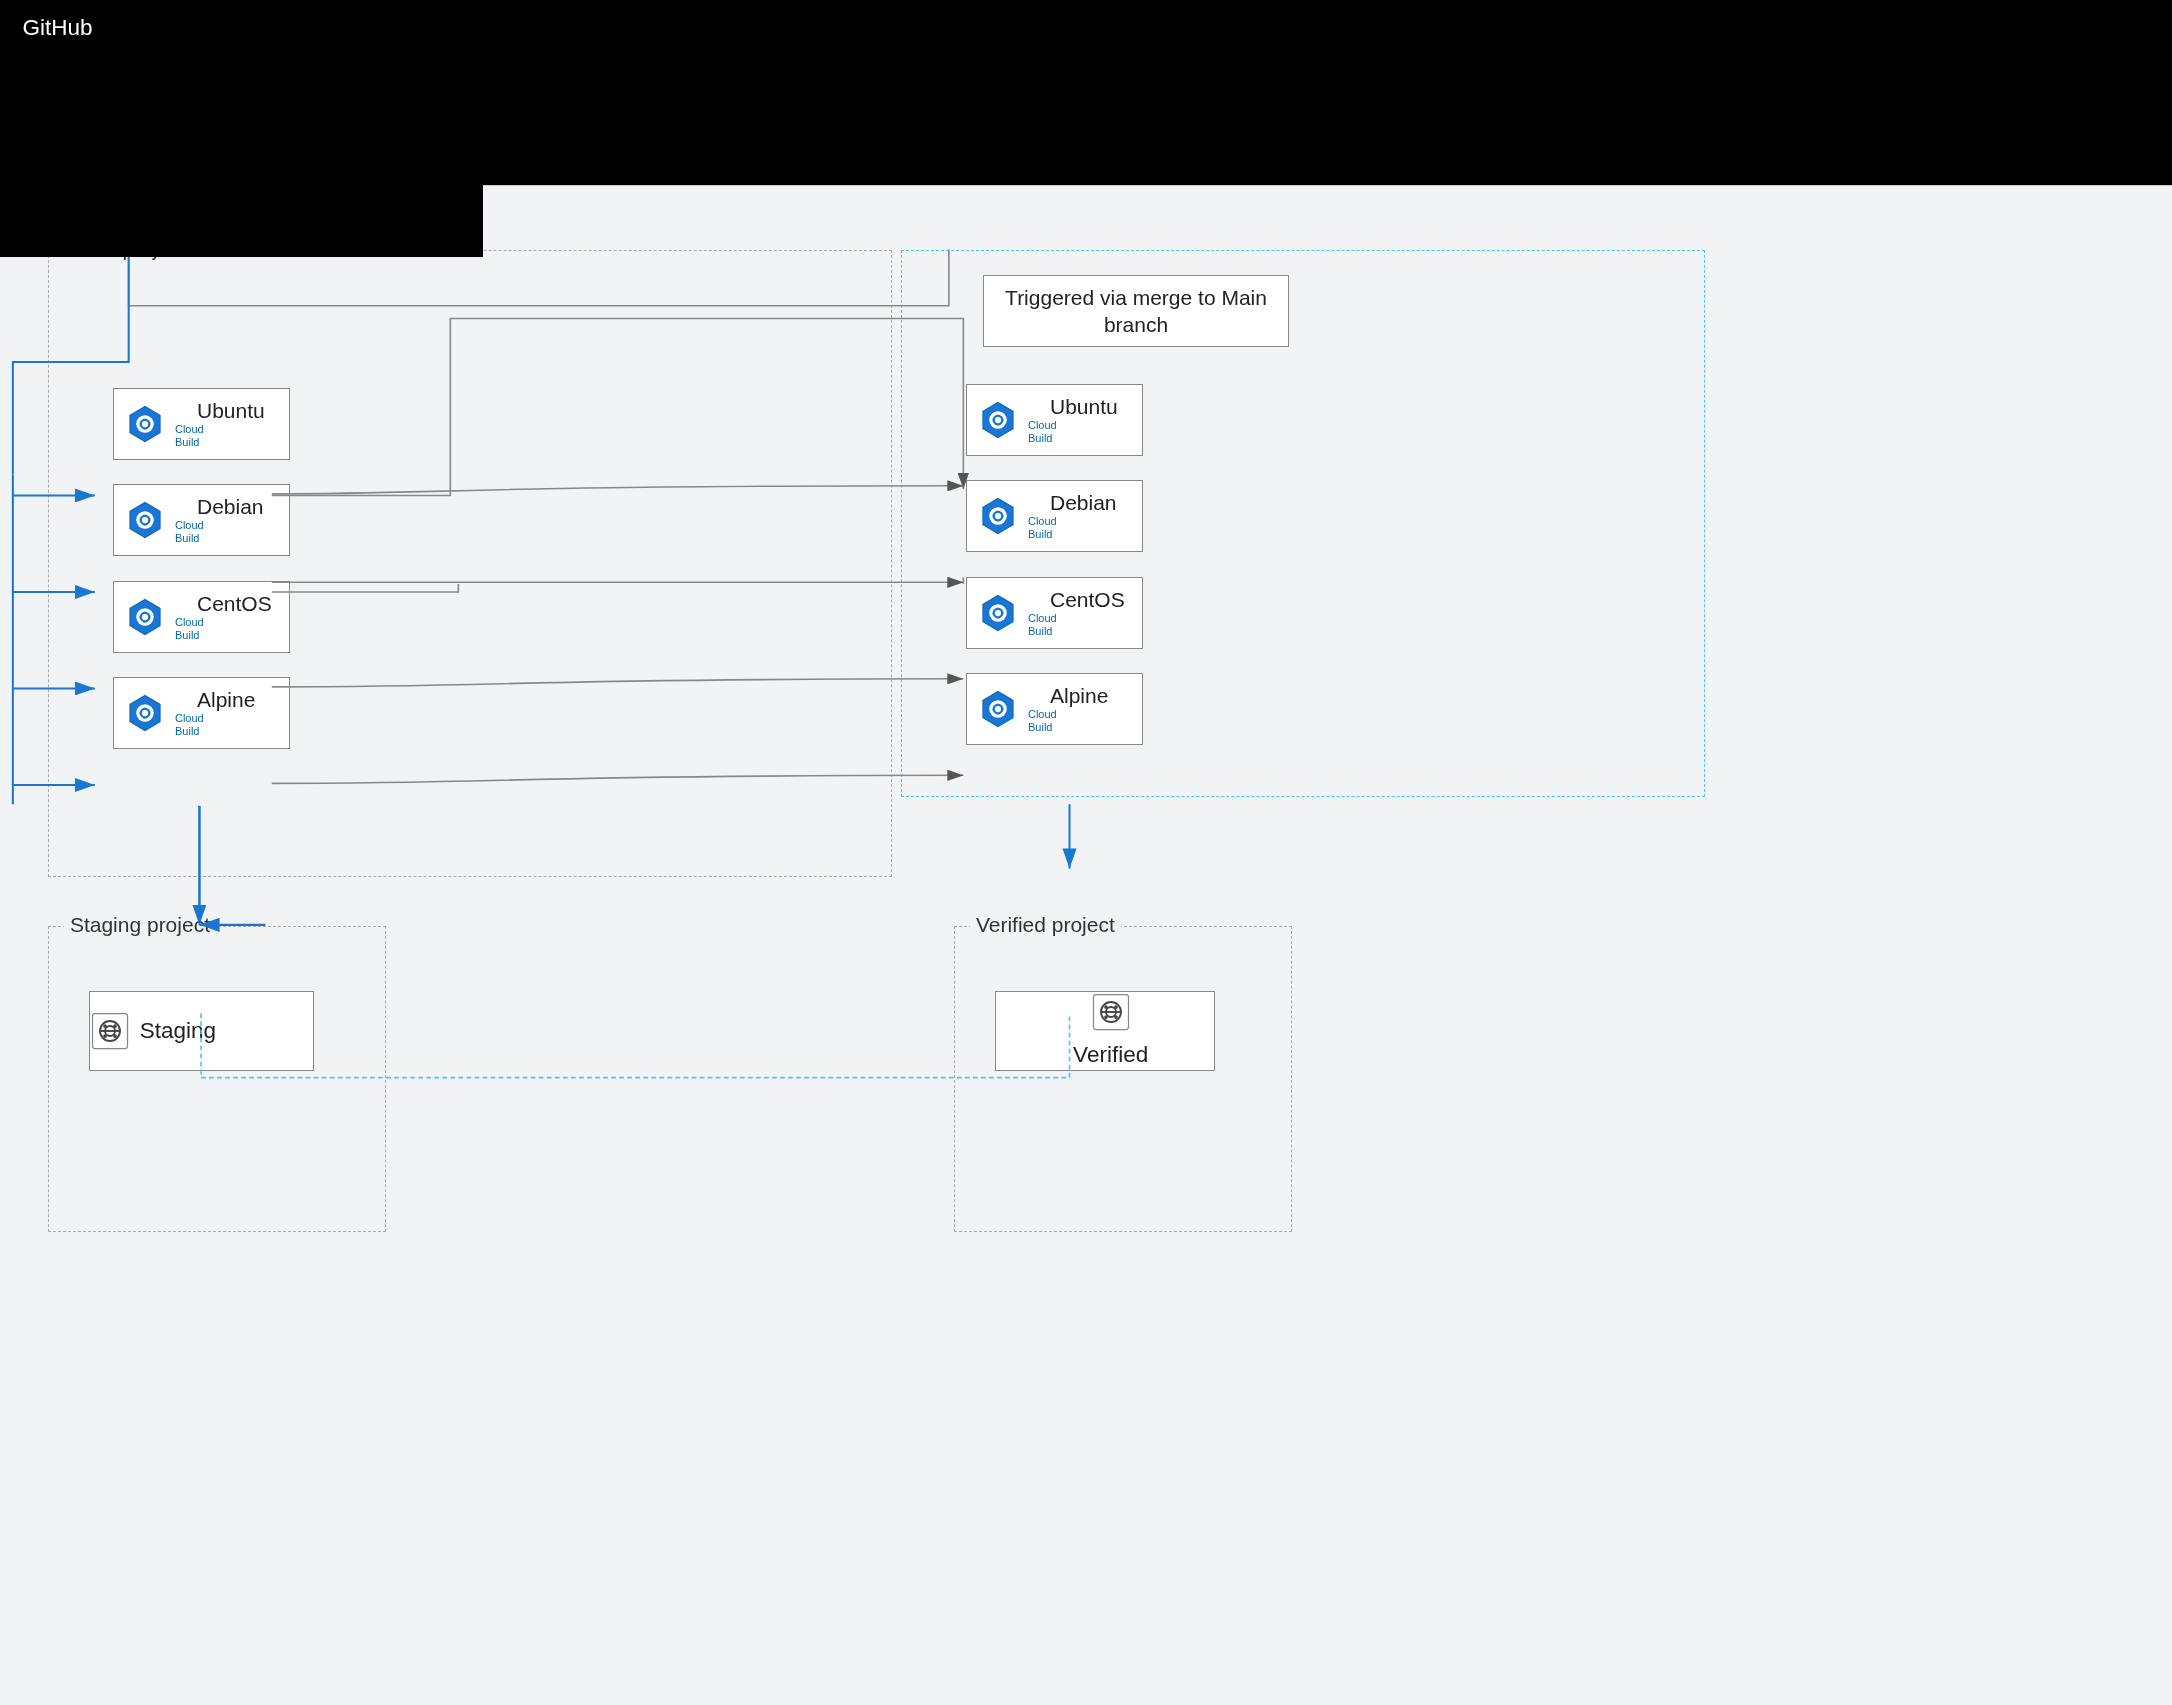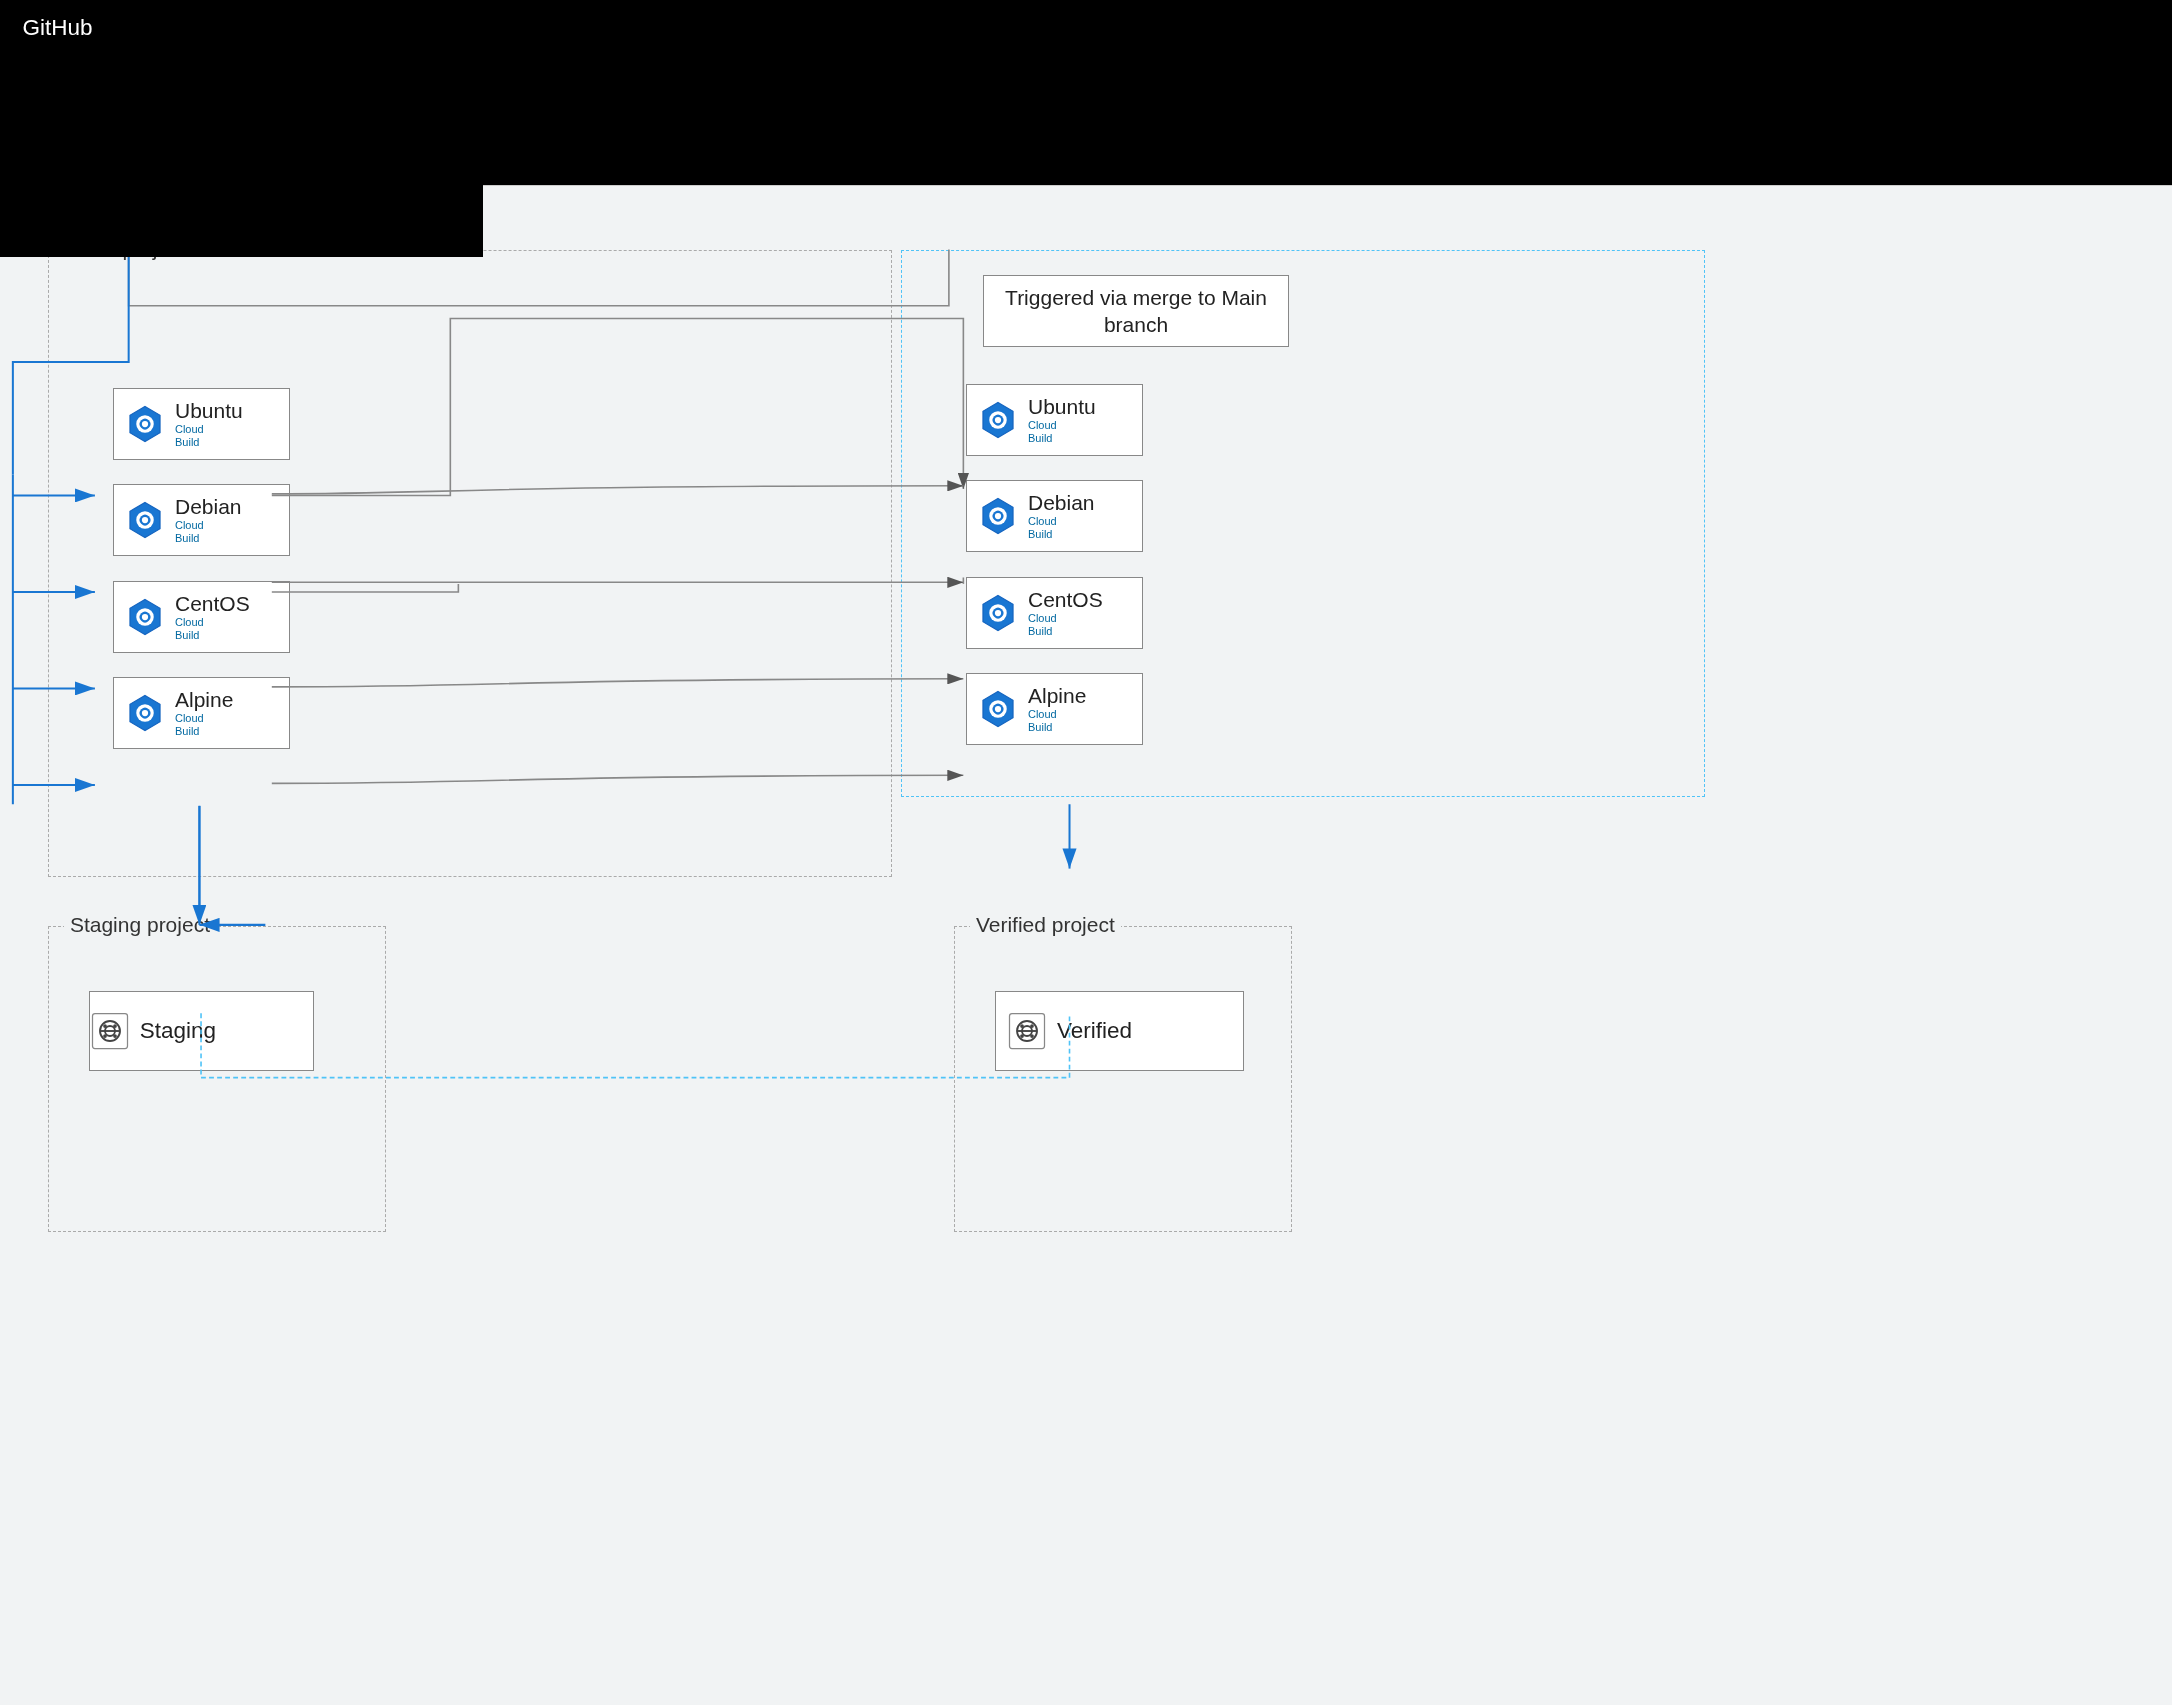--- a/index.html
+++ b/index.html
@@ -121,20 +121,21 @@
       border: 1.6px solid #888;
       background: #fff;
       display: flex;
       align-items: center;
       padding-left: 11.3px;
       gap: 9.7px;
     }
     .cb-label {
       font-size: 21px;
       color: #222;
+      margin-left: 22px;
     }
     .cb-sublabel {
       font-size: 11px;
       color: #0369a1;
       line-height: 1.2;
     }
     .cb-text-group {
       display: flex;
       flex-direction: column;
     }
@@ -261,28 +262,29 @@
       left: 14.5px;
       font-size: 21px;
       color: #333;
       background: #f1f3f4;
       padding: 0 6.4px;
     }
     #verified-box {
       position: absolute;
       top: 64px;
       left: 40px;
-      width: 249px;
+      width: 220px;
       height: 80px;
       border: 1.6px solid #888;
       background: #fff;
       display: flex;
       align-items: center;
       padding-left: 11.3px;
       gap: 9.7px;
+      flex-direction: column;
     }
     #verified-icon {
       width: 40px;
       height: 40px;
       flex-shrink: 0;
     }
     #verified-label {
       font-size: 22.5px;
       color: #222;
     }

